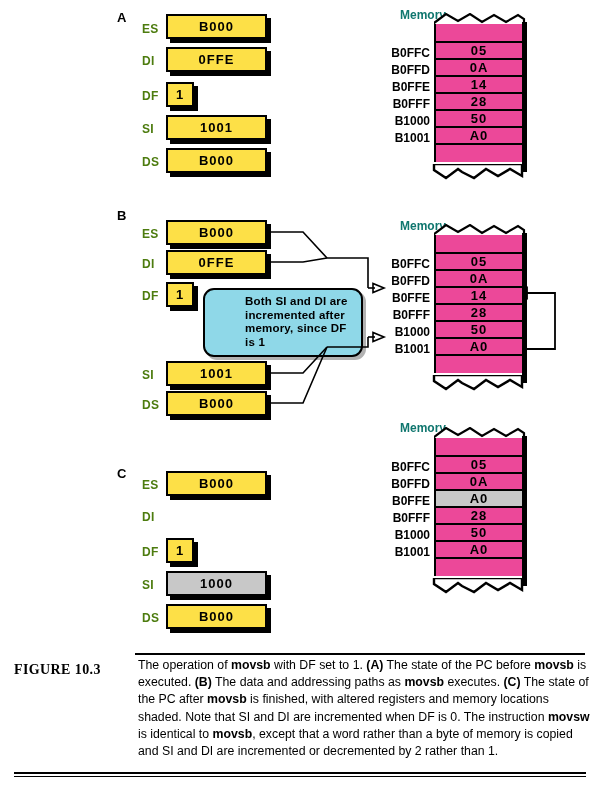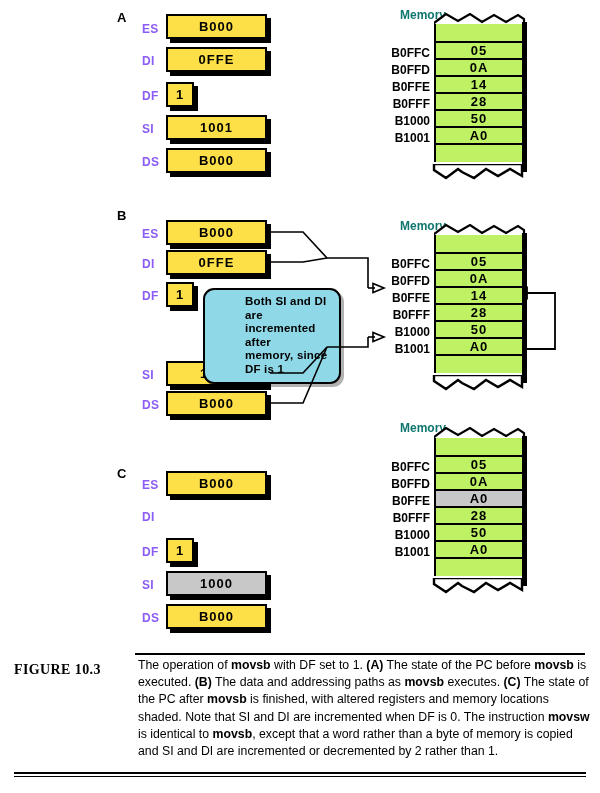--- a/index.html
+++ b/index.html
@@ -24,21 +24,21 @@
     font-weight: bold;
     color: #000;
   }
 
   
   .reg-label {
     position: absolute;
     font-family: "Liberation Sans", sans-serif;
     font-size: 12px;
     font-weight: bold;
-    color: #8b5cf6;
+    color: #4d7c0f;
     text-align: center;
     letter-spacing: 0.3px;
   }
   .reg-box {
     position: absolute;
     border: 2px solid #000;
     background: #fde047;
     box-shadow: 4px 4px 0 0 #000;
     display: flex;
     align-items: center;
@@ -81,21 +81,21 @@
   .mem-shadow {
     position: absolute;
     background: #000;
   }
   .mem-row {
     position: relative;
     border-bottom: 2px solid #000;
     display: flex;
     align-items: center;
     justify-content: center;
-    background: #bef264;
+    background: #ec4899;
   }
   .mem-row.shaded { background: #c8c8c8; }
   .mem-row.blank { border-bottom: none; }
   .mem-row span {
     font-family: "Liberation Sans", sans-serif;
     font-size: 13px;
     font-weight: bold;
     color: #000;
     letter-spacing: 1px;
   }
@@ -246,21 +246,21 @@
   <div class="reg-label" style="left:142px; top:368px;">SI</div>
   <div class="reg-box" style="left:166px; top:361px; width:101px; height:25px;">
     <span class="reg-val">1001</span>
   </div>
 
   <div class="reg-label" style="left:142px; top:398px;">DS</div>
   <div class="reg-box" style="left:166px; top:391px; width:101px; height:25px;">
     <span class="reg-val">B000</span>
   </div>
 
-  <div class="callout" style="left:203px; top:288px; width:138px;padding-left:40px;">
+  <div class="callout" style="left:203px; top:288px; width:160px;padding-left:40px;">
     <p>Both SI and DI are</p>
     <p>incremented after</p>
     <p>memory, since DF is 1</p>
   </div>
 
   <svg class="conn" style="left:265px; top:215px;" width="290" height="200" viewBox="0 0 290 200">
     <g fill="none" stroke="#000" stroke-width="1.6">
 
       <path d="M5,17 L38,17 L62,43"></path>
 

